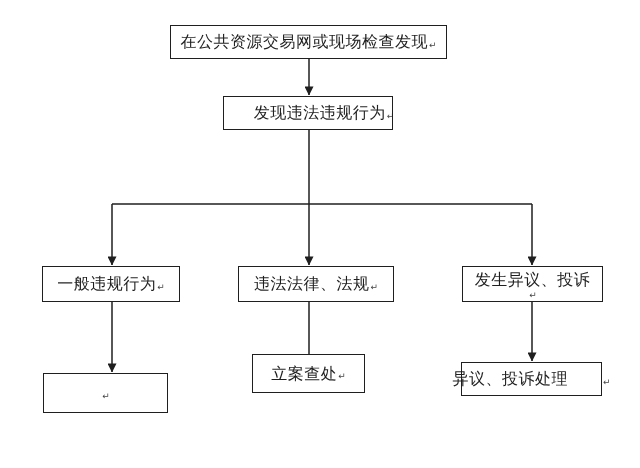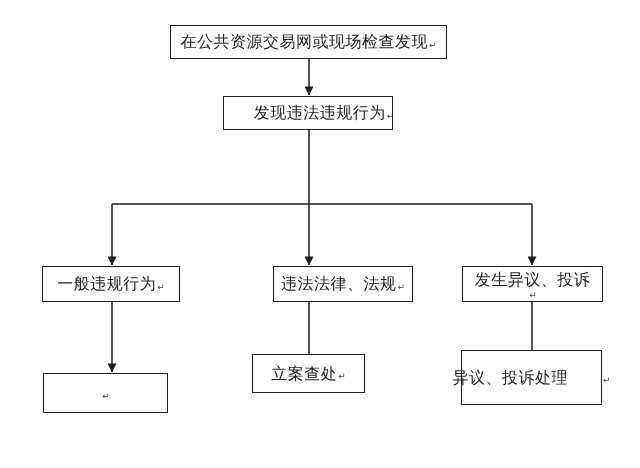--- a/index.html
+++ b/index.html
@@ -46,25 +46,25 @@
     letter-spacing: 0;
     color: var(--text-color);
     opacity: 0.85;
     margin-left: 1px;
     transform: translateY(3px);
   }
   
   .n-source              { left: 170px; top: 25px;  width: 277px; height: 34px; }
   .n-violation-found     { left: 223px; top: 96px;  width: 170px; height: 34px; padding-left: 32px; }
   .n-general-violation   { left: 42px;  top: 266px; width: 138px; height: 36px; }
-  .n-law-violation       { left: 238px; top: 266px; width: 140px; height: 36px; margin-left: 35px; }
+  .n-law-violation       { left: 238px; top: 266px; width: 156px; height: 36px; }
   .n-objection-complaint { left: 462px; top: 266px; width: 141px; height: 36px; flex-direction: column; }
   .n-order-correction    { left: 43px;  top: 373px; width: 125px; height: 40px; }
   .n-case-filing         { left: 252px; top: 354px; width: 113px; height: 39px; align-items: center; }
-  .n-complaint-handling  { left: 461px; top: 350px; width: 141px; height: 55px; gap: 34px; }
+  .n-complaint-handling  { left: 461px; top: 362px; width: 141px; height: 34px; gap: 34px; }
 </style>
 </head>
 <body>
 
 <div class="stage">
 
   <svg class="connectors" viewBox="0 0 640 468" xmlns="http://www.w3.org/2000/svg">
     <defs>
       <marker id="arrow" viewBox="0 0 10 10" refX="9.5" refY="5" markerWidth="9" markerHeight="9" markerUnits="userSpaceOnUse" orient="auto">
         <path class="arrow-head" d="M0,0 L10,5 L0,10 Z"></path>

